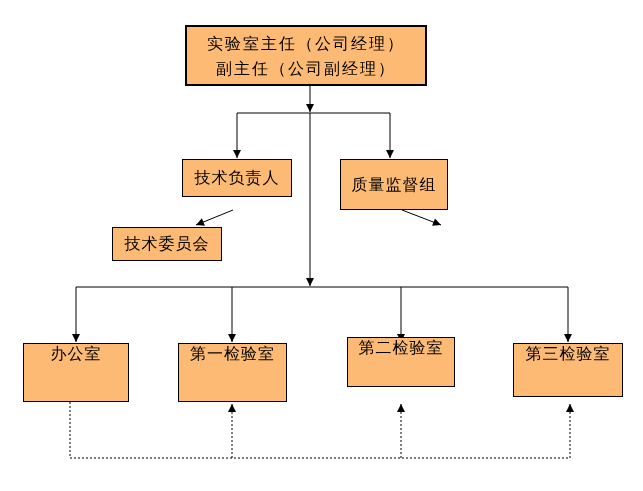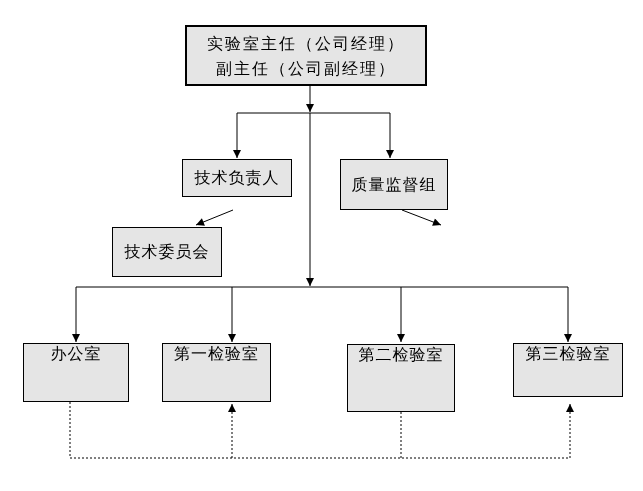--- a/index.html
+++ b/index.html
@@ -14,46 +14,46 @@
   }
   .connectors {
     position: absolute;
     left: 0; top: 0;
     width: 643px; height: 491px;
   }
   .node {
     position: absolute;
     box-sizing: border-box;
     border: 1px solid #000000;
-    background: #e5e5e5;
+    background: #fdba74;
     display: flex;
     align-items: center;
     justify-content: center;
     text-align: center;
     font-size: 16px;
     letter-spacing: 1px;
     line-height: 20px;
   }
   .node.top-align {
     align-items: flex-start;
   }
   #node-director {
     left: 185px; top: 25px; width: 242px; height: 61px;
     border-width: 2px;
     flex-direction: column;
     letter-spacing: 2px;
     line-height: 25px;
   }
   #node-technical-lead      { left: 182px; top: 159px; width: 110px; height: 38px; }
   #node-quality-lead        { left: 340px; top: 159px; width: 108px; height: 51px; }
-  #node-technical-committee { left: 112px; top: 227px; width: 110px; height: 50px; }
+  #node-technical-committee { left: 112px; top: 227px; width: 110px; height: 34px; }
   #node-quality-supervision { left: 409px; top: 227px; width: 109px; height: 50px; }
   #node-office { left: 23px;  top: 343px; width: 106px; height: 59px; }
-  #node-lab-1  { left: 162px; top: 343px; width: 109px; height: 59px; }
-  #node-lab-2  { left: 347px; top: 344px; width: 108px; height: 68px; }
+  #node-lab-1  { left: 178px; top: 343px; width: 109px; height: 59px; }
+  #node-lab-2  { left: 347px; top: 337px; width: 108px; height: 50px; }
   #node-lab-3  { left: 513px; top: 343px; width: 110px; height: 54px; }
 </style>
 </head>
 <body>
 
 <div class="canvas">
 
   <svg class="connectors" viewBox="0 0 643 491" aria-hidden="true">
     <defs>
       <marker id="arrow" viewBox="0 0 10 10" refX="10" refY="5" markerWidth="9" markerHeight="8" orient="auto">

